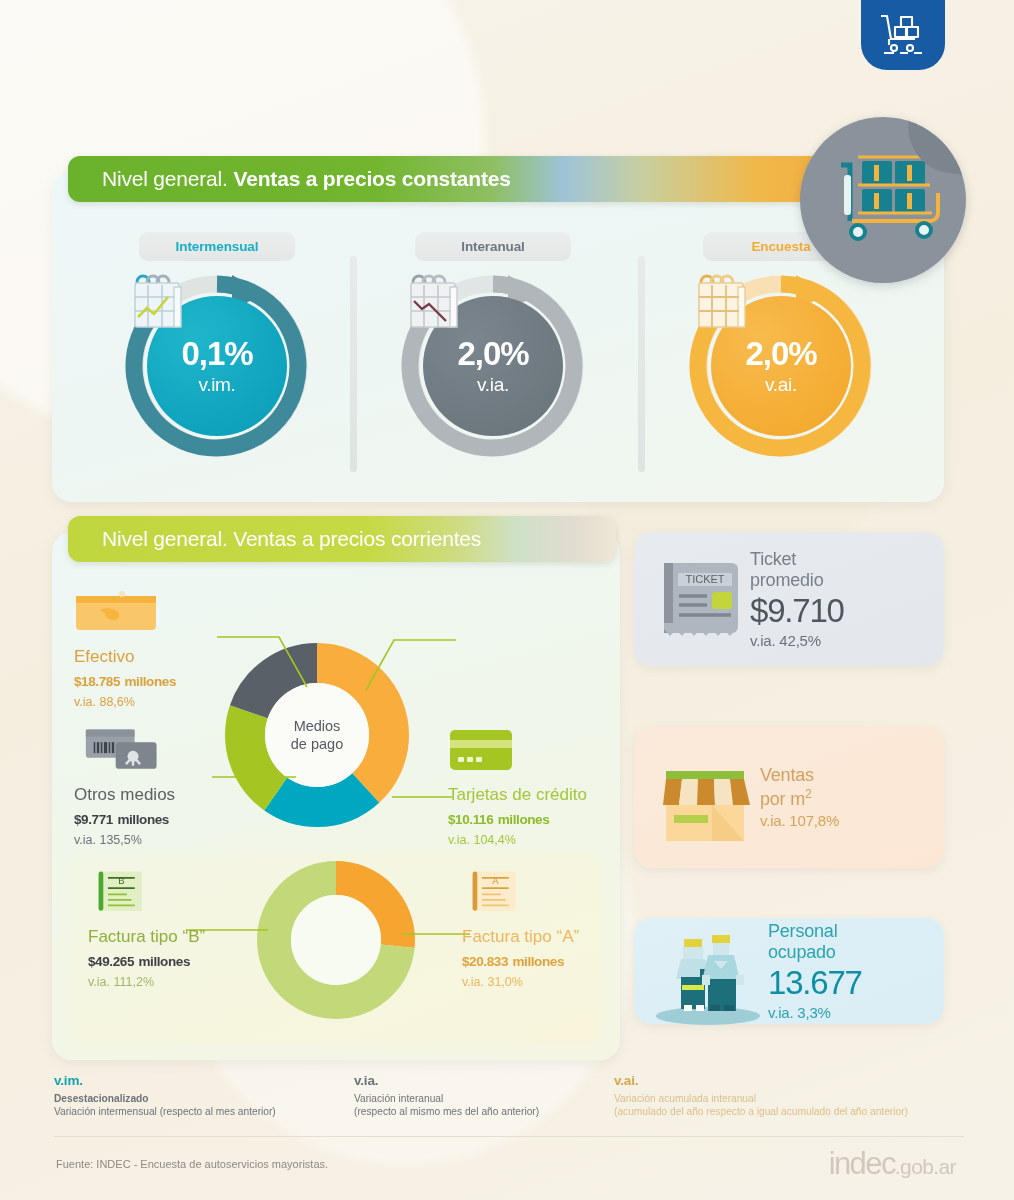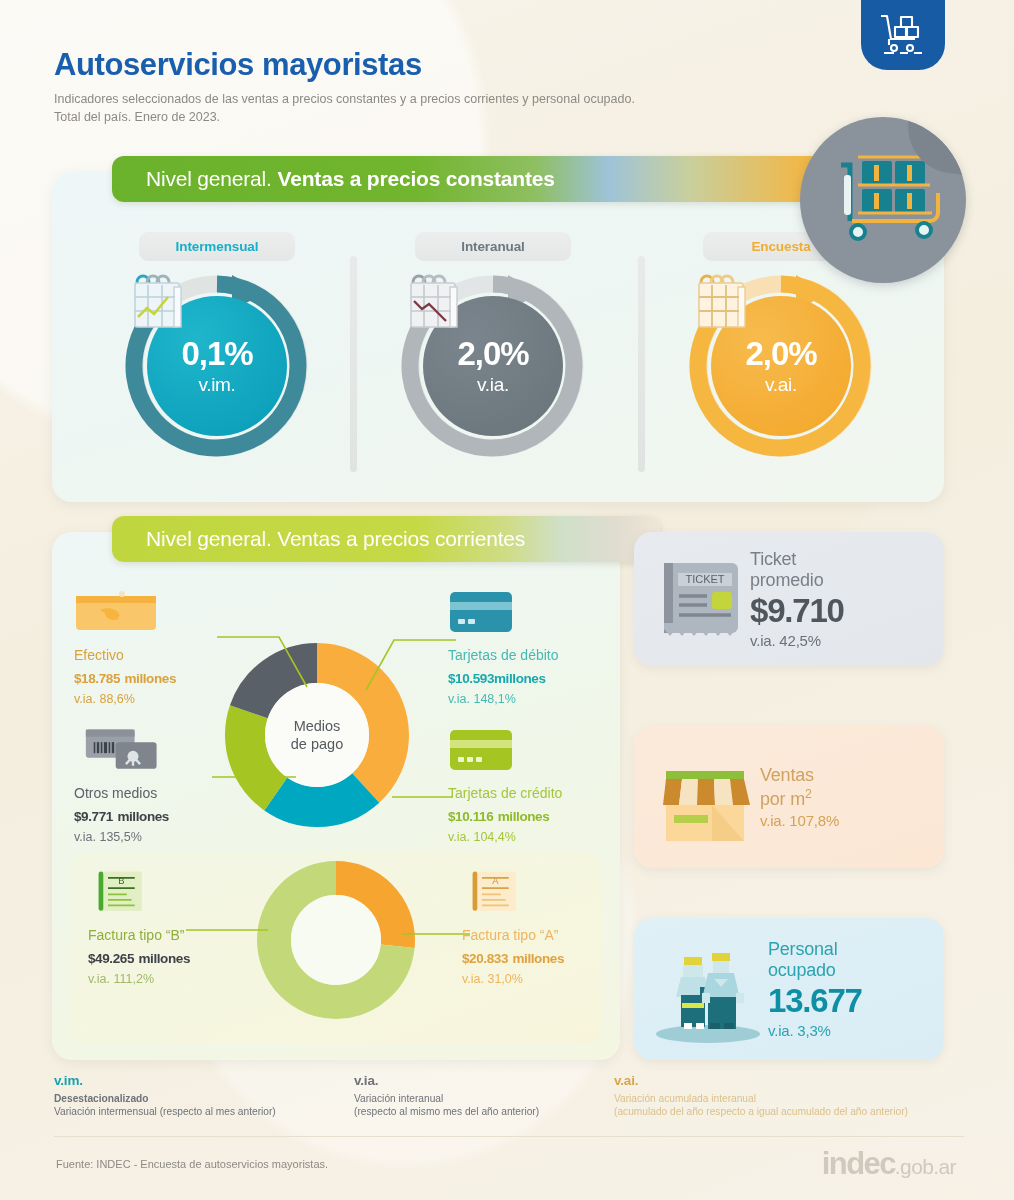--- a/index.html
+++ b/index.html
@@ -40,21 +40,20 @@
   .panel1{
     position:absolute;left:52px;top:172px;width:892px;height:330px;
     background:linear-gradient(165deg,#eef7f8 0%,#eef6f3 50%,#f1f7ee 100%);
     border-radius:20px;box-shadow:0 3px 12px rgba(120,120,110,.10);
   }
   .banner{
     position:absolute;height:46px;border-radius:12px;
     display:flex;align-items:center;color:#fff;
     font-size:21px;letter-spacing:-.2px;padding-left:34px;
     box-shadow:0 2px 6px rgba(100,110,70,.18);
-    margin-left:44px;
   }
   .banner1{
     left:16px;top:-16px;width:800px;
     background:linear-gradient(90deg,#6bb22c 0%,#72b52e 38%,#8fbf62 53%,#9ec3d8 62%,#c8cf9e 72%,#f0b84a 86%,#f3aa3c 100%);
   }
   .banner1 .b-light{font-weight:normal}
   .banner1 .b-bold{font-weight:bold;margin-left:6px}
   .banner2{
     left:16px;top:-16px;width:548px;
     background:linear-gradient(90deg,#c0d63f 0%,#c5d944 55%,#cfdc86 72%,#cfe0c8 82%,#e0dcd0 92%,#efe6d6 100%);
@@ -106,65 +105,65 @@
   }
   .subpanel{
     position:absolute;left:18px;top:320px;width:532px;height:192px;
     background:linear-gradient(160deg,#f2f6e4 0%,#f6f6df 60%,#f8f4dc 100%);
     border-radius:16px;
   }
 
   
   .dl{position:absolute;}
   .dl .ico{height:44px;margin-bottom:9px}
-  .dl .nm{font-size:14px;line-height:1.2;margin-bottom:3px}
+  .dl .nm{font-size:17px;line-height:1.2;margin-bottom:3px}
   .dl .amt{font-size:17.5px;font-weight:bold;letter-spacing:-.4px;line-height:1.25}
   .dl .amt span{font-size:13.5px;font-weight:bold;}
   .dl .via{font-size:12.5px;margin-top:3px}
   .t-or .nm,.t-or .via{color:#d9a23c}.t-or .amt{color:#d9a23c}
   .t-gy .nm{color:#5d6168}.t-gy .amt{color:#3e4248}.t-gy .via{color:#6e727a}
   .t-tl .nm,.t-tl .via{color:#46b9b4}.t-tl .amt{color:#17a9ae}
   .t-gr .nm,.t-gr .via{color:#a4c63a}.t-gr .amt{color:#8dbb2b}
   .t-gb .nm{color:#8fae3a}.t-gb .amt{color:#3e4248}.t-gb .via{color:#a0b867}
   .t-oa .nm,.t-oa .via{color:#edb55c}.t-oa .amt{color:#dfa23f}
 
   .donut-center{
     position:absolute;display:flex;flex-direction:column;align-items:center;
     justify-content:center;text-align:center;font-size:14.5px;color:#555a60;line-height:1.25;
   }
 
   
   .card{position:absolute;left:634px;width:310px;border-radius:18px;
         box-shadow:0 3px 10px rgba(120,120,110,.10);display:flex;align-items:center;}
   .card .ctxt{flex:1}
   .card .clabel{font-size:18px;line-height:1.18;letter-spacing:-.2px}
-  .card .cbig{font-size:33px;font-weight:bold;letter-spacing:-1.2px;line-height:1.12;margin-top:2px}
+  .card .cbig{font-size:33px;font-weight:normal;letter-spacing:-1.2px;line-height:1.12;margin-top:2px}
   .card .cvia{font-size:15px;margin-top:2px;letter-spacing:-.2px}
   .card1{top:532px;height:134px;background:linear-gradient(160deg,#e7eaee,#e3e7ec);padding:0 20px 0 18px}
   .card1 .clabel{color:#797f88}.card1 .cbig{color:#50565d}.card1 .cvia{color:#6b7179}
   .card2{top:726px;height:142px;background:linear-gradient(160deg,#fbeadb,#fbe7d4);padding:0 20px 0 18px}
   .card2 .clabel{color:#cfa260}.card2 .cbig{color:#e0a33c}.card2 .cvia{color:#d3a356}
-  .card3{top:918px;height:142px;background:linear-gradient(160deg,#dff0f6,#daedf5);padding:0 18px 0 14px}
+  .card3{top:918px;height:106px;background:linear-gradient(160deg,#dff0f6,#daedf5);padding:0 18px 0 14px}
   .card3 .clabel{color:#2ba3b0}.card3 .cbig{color:#0e8fa3}.card3 .cvia{color:#2ba3b0}
   .sup{font-size:.68em;vertical-align:super}
 
   
   .notes{position:absolute;top:1072px;left:54px;width:910px;}
   .note{position:absolute;font-size:10.2px;line-height:1.3}
   .note .k{font-size:13.5px;font-weight:bold;display:block;margin-bottom:2px;letter-spacing:-.2px}
   .n1{left:0;width:310px;color:#6e7279}.n1 .k{color:#17a3ae}
   .n2{left:300px;width:300px;color:#6e7279}.n2 .k{color:#6e7279}
   .n3{left:560px;width:400px;color:#dcc08a}.n3 .k{color:#d4a74f}
   .n1 b,.n2 b,.n3 b{font-weight:bold;font-size:10.2px}
 
   
   .footer-rule{position:absolute;left:54px;top:1136px;width:910px;height:1px;background:#e6dfcd}
   .source{position:absolute;left:56px;top:1158px;font-size:11px;color:#8d8a84}
   .logo{position:absolute;right:58px;top:1146px;font-size:31px;color:#cfcabd;letter-spacing:-1.6px}
-  .logo b{font-weight:bold}.logo i{font-style:normal;font-size:21px;letter-spacing:-.6px}
+  .logo b{font-weight:normal}.logo i{font-style:normal;font-size:21px;letter-spacing:-.6px}
 </style>
 </head>
 <body>
 
 <div class="paper-noise"></div>
 
 <div class="sheet">
 
   <div class="top-badge">
     <svg width="54" height="50" viewBox="0 0 54 50">
@@ -174,27 +173,20 @@
         <rect x="31" y="19" width="11" height="10"></rect>
         <rect x="25" y="9" width="11" height="10"></rect>
         <path d="M13 31v6"></path>
         <circle cx="18" cy="40" r="3"></circle>
         <circle cx="34" cy="40" r="3"></circle>
         <path d="M8 45h10M24 45h8M38 45h8"></path>
       </g>
     </svg>
   </div>
 
-  <div class="header">
-    <div class="title">Autoservicios mayoristas</div>
-    <div class="subtitle">
-      <div>Indicadores seleccionados de las ventas a precios constantes y a precios corrientes y personal ocupado.</div>
-      <div>Total del país. Enero de 2023.</div>
-    </div>
-  </div>
 
   <div class="panel1">
 
     <div class="banner banner1">
       <span class="b-light">Nivel general.</span>
       <span class="b-bold">Ventas a precios constantes</span>
     </div>
 
     <div class="divider div1"></div>
     <div class="divider div2"></div>
@@ -359,33 +351,20 @@
         <rect x="40" y="18" width="52" height="34" rx="4" fill="#7e858d"></rect>
         <circle cx="62" cy="36" r="7" fill="#dfe3e6"></circle>
         <path d="M62 36l-9 10M62 36l9 10M62 36l0 12" stroke="#dfe3e6" stroke-width="3" fill="none"></path>
       </svg>
       <div class="nm">Otros medios</div>
       <div class="amt"><span>$9.771</span>
         <span>millones</span></div>
       <div class="via">v.ia. 135,5%</div>
     </div>
 
-    <div class="dl t-tl" style="left:396px;top:58px;width:170px">
-      <svg class="ico" viewBox="0 0 66 44" width="66" height="44">
-        <rect x="2" y="2" width="62" height="40" rx="5" fill="#2a93ab"></rect>
-        <rect x="2" y="12" width="62" height="8" fill="#7cc4d2"></rect>
-        <g fill="#cfeaf0">
-            <rect x="10" y="29" width="7" height="5" rx="1"></rect>
-            <rect x="20" y="29" width="7" height="5" rx="1"></rect>
-          </g>
-      </svg>
-      <div class="nm">Tarjetas de débito</div>
-      <div class="amt"><span>$10.593</span><span>millones</span></div>
-      <div class="via">v.ia. 148,1%</div>
-    </div>
 
     <div class="dl t-gr" style="left:396px;top:196px;width:170px">
       <svg class="ico" viewBox="0 0 66 44" width="66" height="44">
         <rect x="2" y="2" width="62" height="40" rx="5" fill="#a5c523"></rect>
         <rect x="2" y="12" width="62" height="8" fill="#d3e47e"></rect>
         <g fill="#eef6cf">
             <rect x="10" y="29" width="6" height="5" rx="1"></rect>
             <rect x="19" y="29" width="6" height="5" rx="1"></rect>
             <rect x="28" y="29" width="6" height="5" rx="1"></rect>
           </g>

